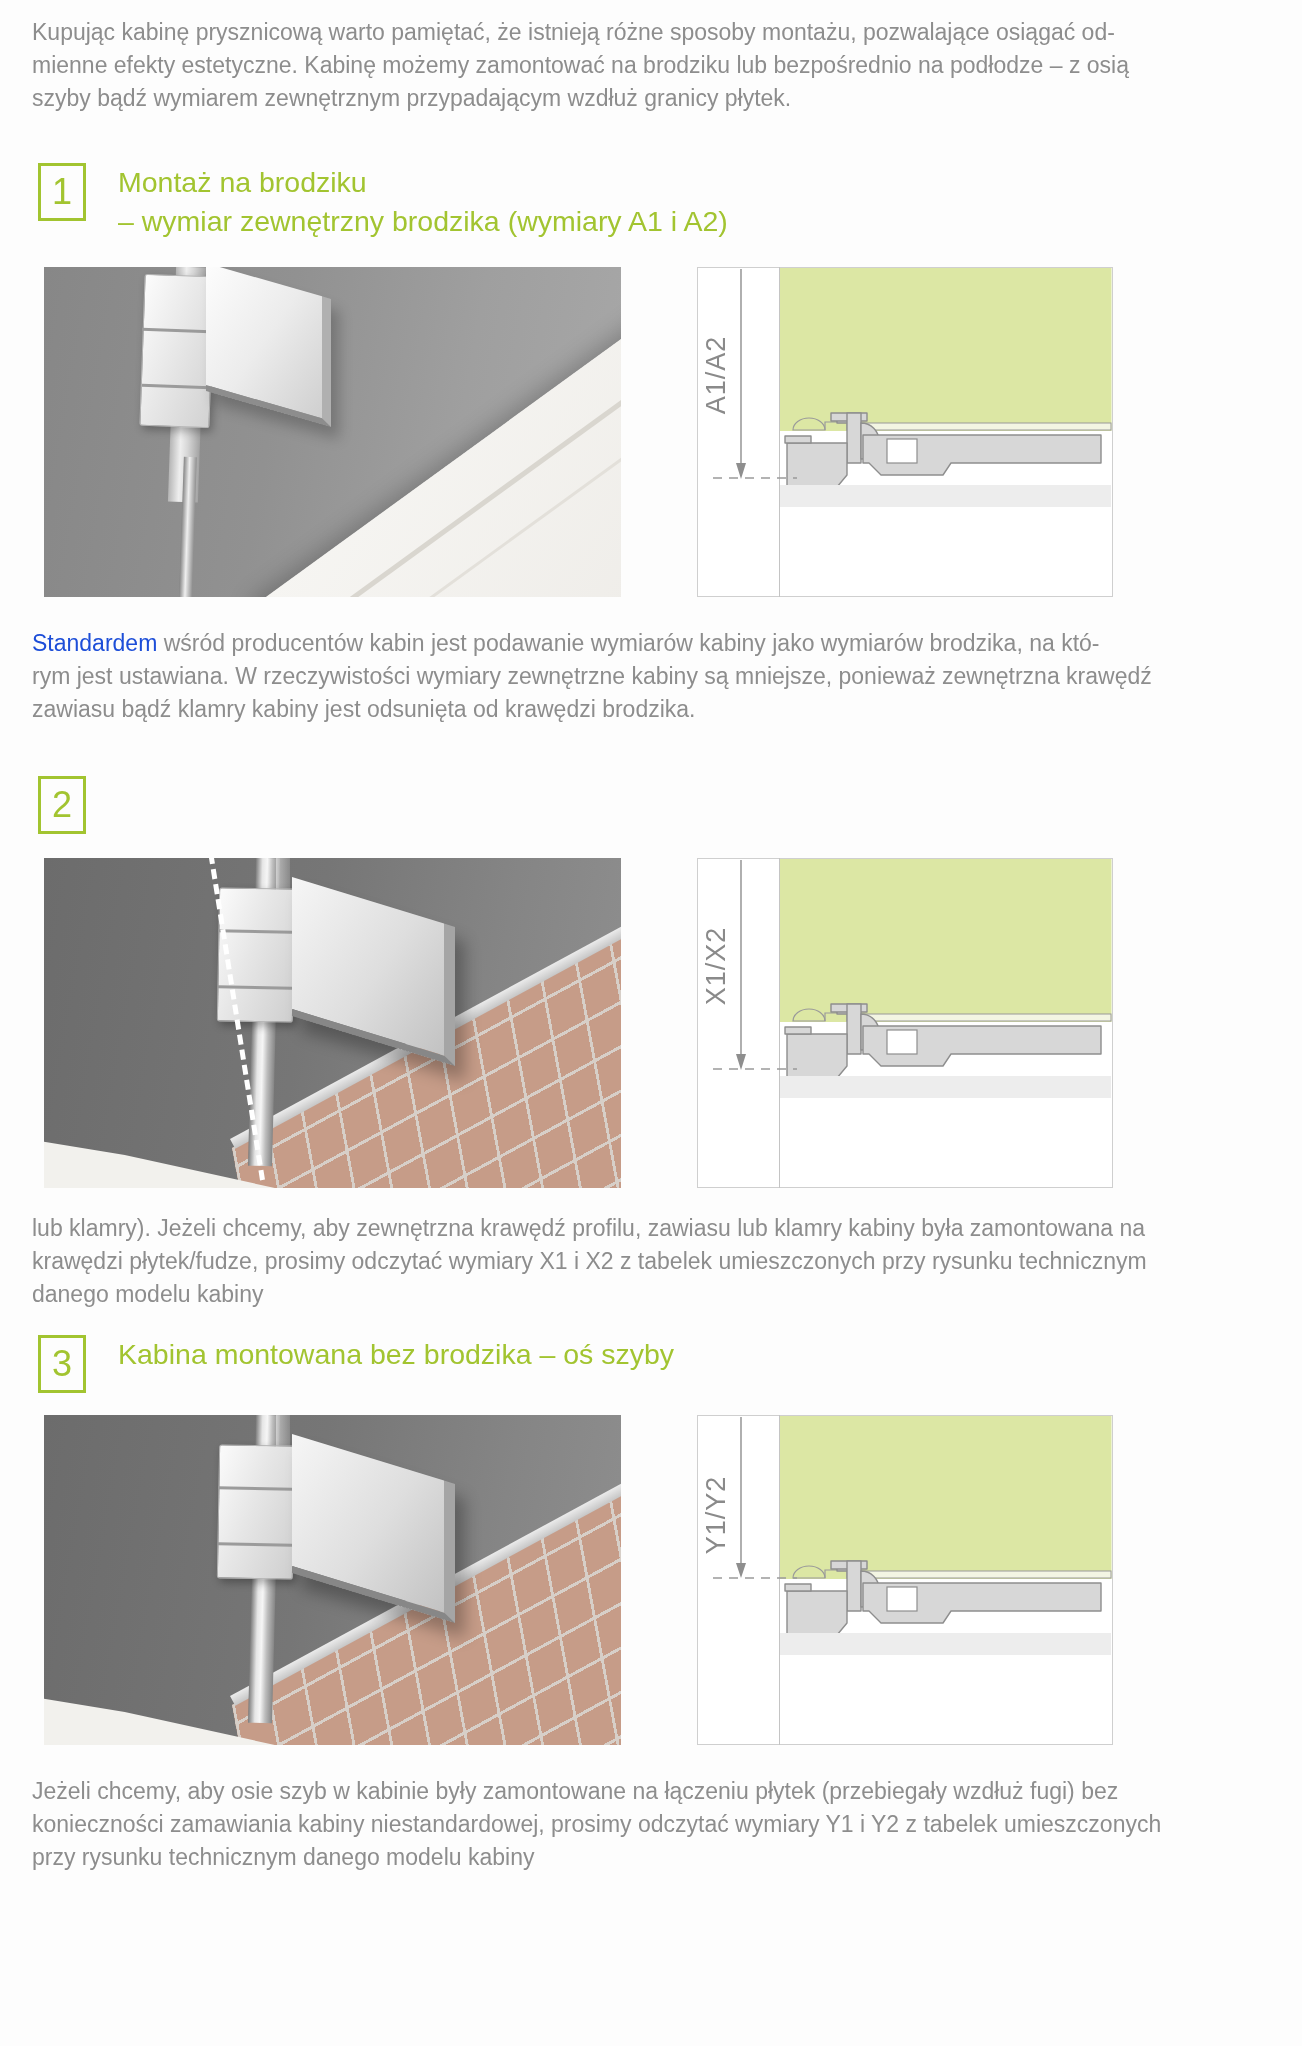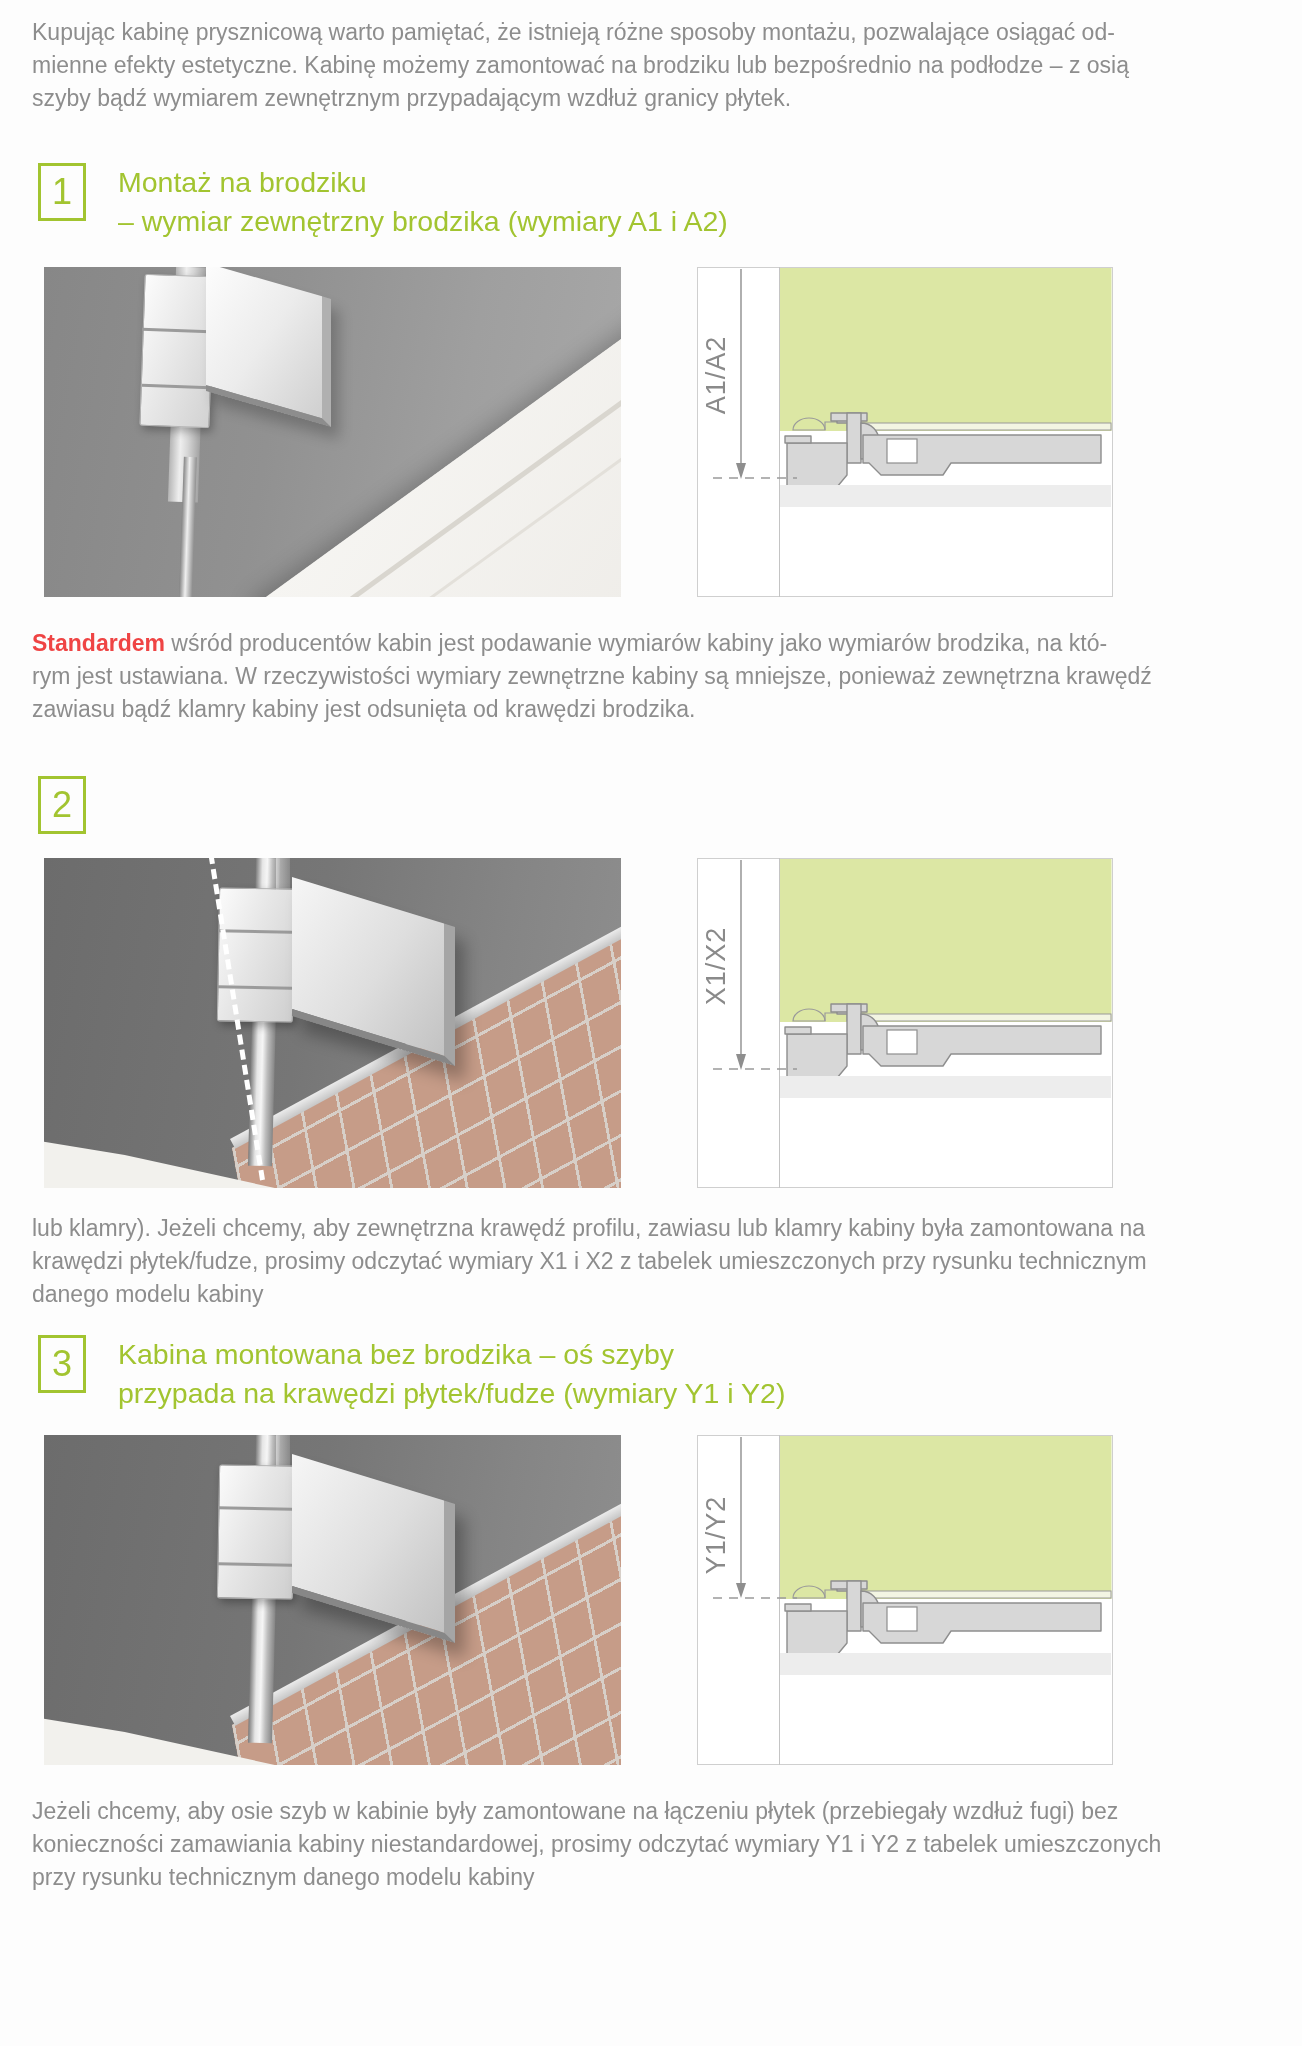--- a/index.html
+++ b/index.html
@@ -13,21 +13,21 @@
     font-family:"Liberation Sans",sans-serif;color:var(--txt);
   }
   .content{padding:0 32px;}
   .title{
     margin:14px 0 0 0;font-size:46px;line-height:54px;font-weight:300;
     color:var(--green);letter-spacing:.5px;
   }
   .para{font-size:23px;line-height:33px;color:var(--txt);}
   .para .ln{white-space:nowrap;}
   .intro{margin-top:16px;}
-  .bold{font-weight:700;color:#ef4444;}
+  .bold{font-weight:400;color:#1d4ed8;}
 
   .sec-head{display:flex;align-items:flex-start;}
   .sec-head.s1{margin-top:48px;}
   .sec-head.s2{margin-top:50px;}
   .sec-head.s3{margin-top:24px;}
   .numbox{
     width:42px;height:52px;margin-left:6px;flex:none;
     border:3px solid var(--green);color:var(--green);
     display:flex;align-items:center;justify-content:center;
     font-size:36px;line-height:1;font-weight:400;
@@ -224,21 +224,20 @@
   <div class="para note2">
     <div class="ln">lub klamry). Jeżeli chcemy, aby zewnętrzna krawędź profilu, zawiasu lub klamry kabiny była zamontowana na</div>
     <div class="ln">krawędzi płytek/fudze, prosimy odczytać wymiary X1 i X2 z tabelek umieszczonych przy rysunku technicznym</div>
     <div class="ln">danego modelu kabiny</div>
   </div>
 
   <div class="sec-head s3">
     <div class="numbox">3</div>
     <div class="sec-title">
       <span class="ln">Kabina montowana bez brodzika – oś szyby</span>
-      <span class="ln">przypada na krawędzi płytek/fudze (wymiary Y1 i Y2)</span>
     </div>
   </div>
 
   <div class="row r3">
     <div class="photo photo-tiles">
       <div class="p-floor"></div>
       <div class="p-sill"></div>
       <div class="p-traycorner"></div>
       <div class="p-prof2"></div>
       <div class="p-glass2"></div>

